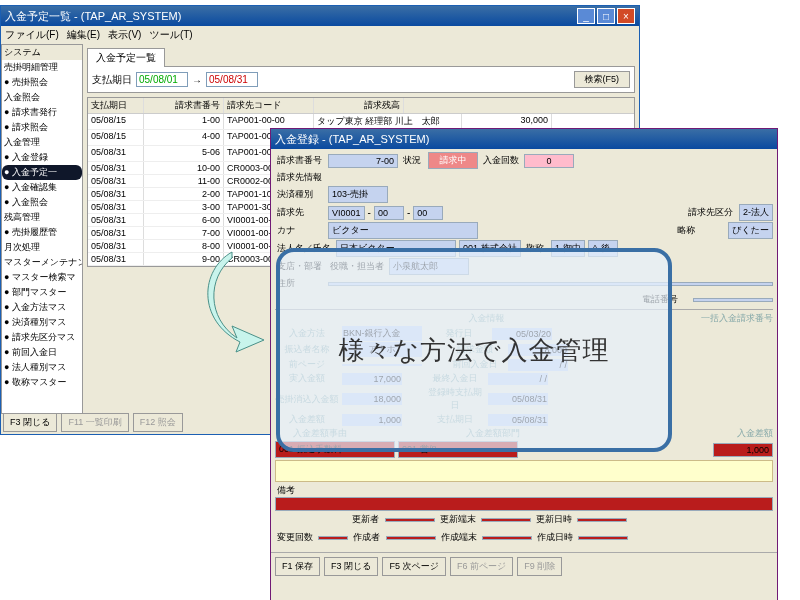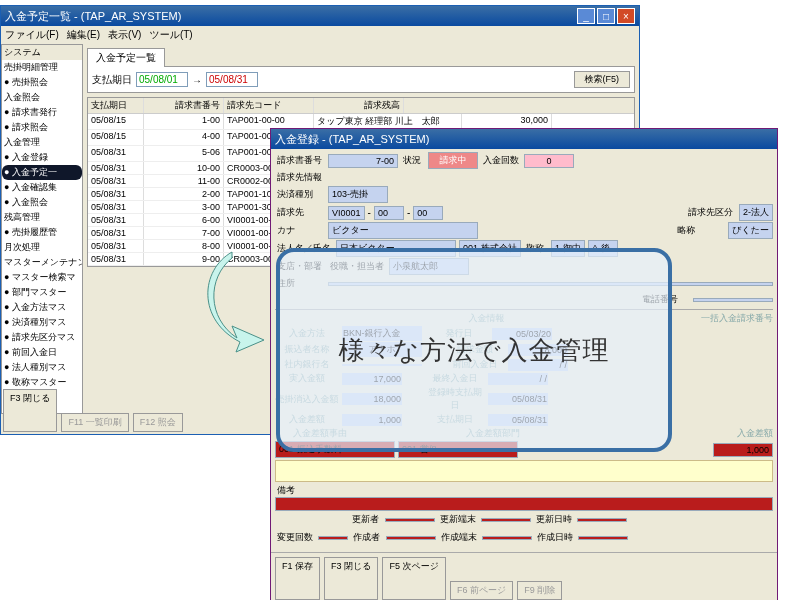--- a/index.html
+++ b/index.html
@@ -25,21 +25,21 @@
 .filter input.d1 { color: #0a0; }
 .filter input.d2 { color: #c00; }
 .filter .btn { margin-left: auto; padding: 1px 10px; border: 1px solid #999; background: #ece9d8; font-size: 9px;}
 .grid { border: 1px solid #999; margin-top: 4px; background: #fff; }
 .ghdr { display: flex; background: #ece9d8; border-bottom: 1px solid #ccc; }
 .ghdr div, .grow div { padding: 1px 3px; border-right: 1px solid #ddd; font-size: 9px; overflow: hidden; white-space: nowrap; }
 .grow { display: flex; border-bottom: 1px solid #eee; }
 .c1{width:56px}.c2{width:80px;text-align:right}.c3{width:90px}.c4{width:148px}.c5{width:90px;text-align:right}
 .fbar { position: absolute; bottom: 2px; left: 2px; display: flex; gap: 4px; }
 .fbtn { border: 1px solid #999; background: #ece9d8; padding: 2px 6px; font-size: 9px; }
-.fbtn.dim { color: #999; margin-top: 24px; }
+.fbtn.dim { color: #999; }
 
 
 .win2 { position: absolute; left: 270px; top: 128px; width: 508px; height: 496px; border: 1px solid #701a75; background: #ece9d8; }
 .w2body { padding: 2px 4px; }
 .row { display: flex; align-items: center; gap: 3px; margin: 1px 0; }
 .lbl { background: #ece9d8; font-size: 9px; padding: 1px 2px; min-width: 50px; }
 .fld { background: #c5d3ef; border: 1px solid #9ab; padding: 1px 3px; font-size: 9px; min-width: 30px; }
 .fld.w { background: #b91c1c; }
 .fld.r { background: #e88; color: #fff; }
 .sec { border-top: 1px solid #aaa; margin: 2px 0; }
@@ -269,21 +269,21 @@
       <span class="amtlbl" style="width:60px;margin-left:4px">発行日</span>
         <span class="amt">05/03/20</span>
     </div>
     <div class="row">
       <span class="amtlbl" style="width:64px">振込者名称</span>
         <span class="amt" style="width:80px;text-align:center">アナホ</span>
       <span class="amtlbl" style="width:60px;margin-left:20px">請求金額</span>
         <span class="amt">18,000</span>
     </div>
     <div class="row">
-      <span class="amtlbl" style="width:64px">社内銀行名</span>
+      <span class="amtlbl" style="width:64px">前ページ</span>
         <span class="amt" style="width:80px"></span>
       <span class="amtlbl" style="width:60px;margin-left:20px">前回入金日</span>
         <span class="amt">/  /</span>
     </div>
     <div class="row">
       <span class="amtlbl" style="width:64px">実入金額</span>
         <span class="amt">17,000</span>
       <span class="amtlbl" style="width:60px;margin-left:20px">最終入金日</span>
         <span class="amt">/  /</span>
     </div>

